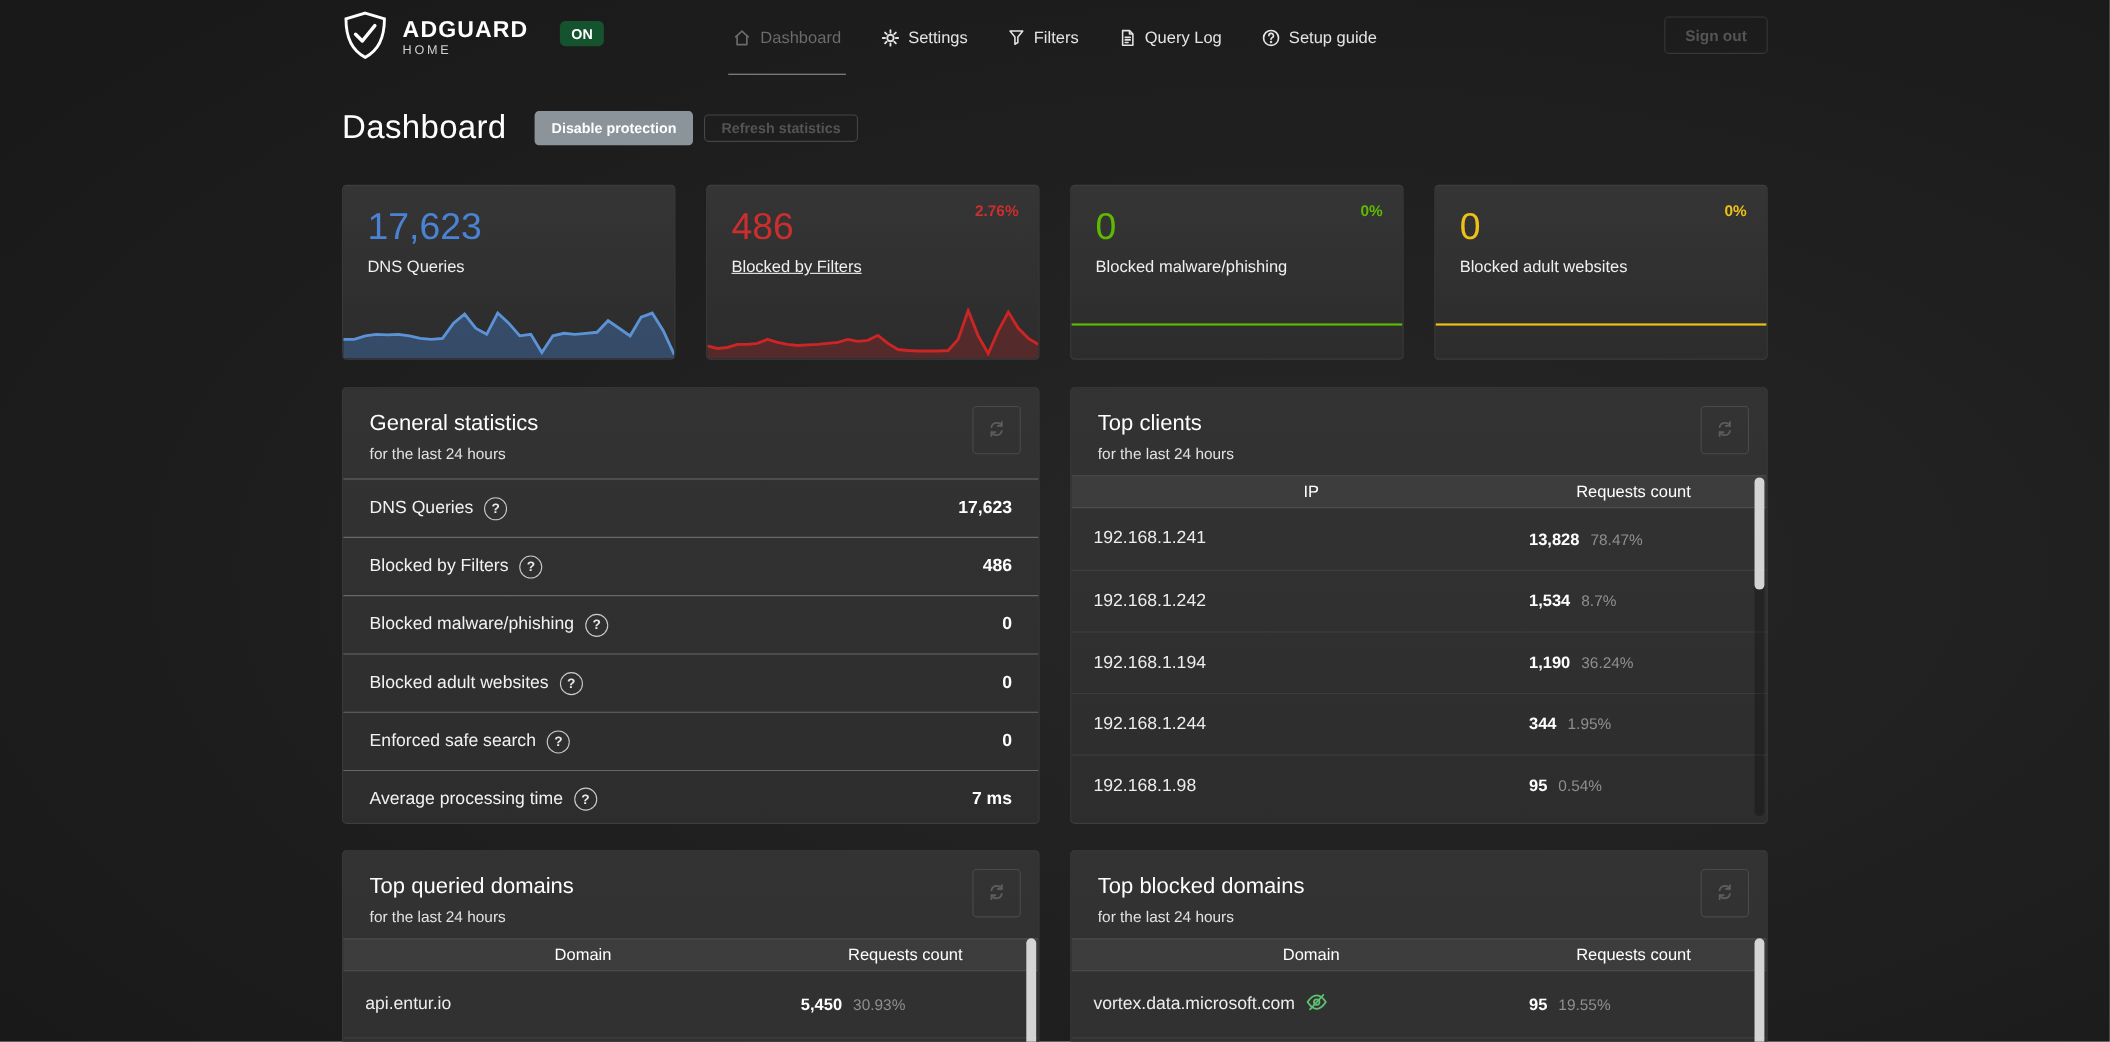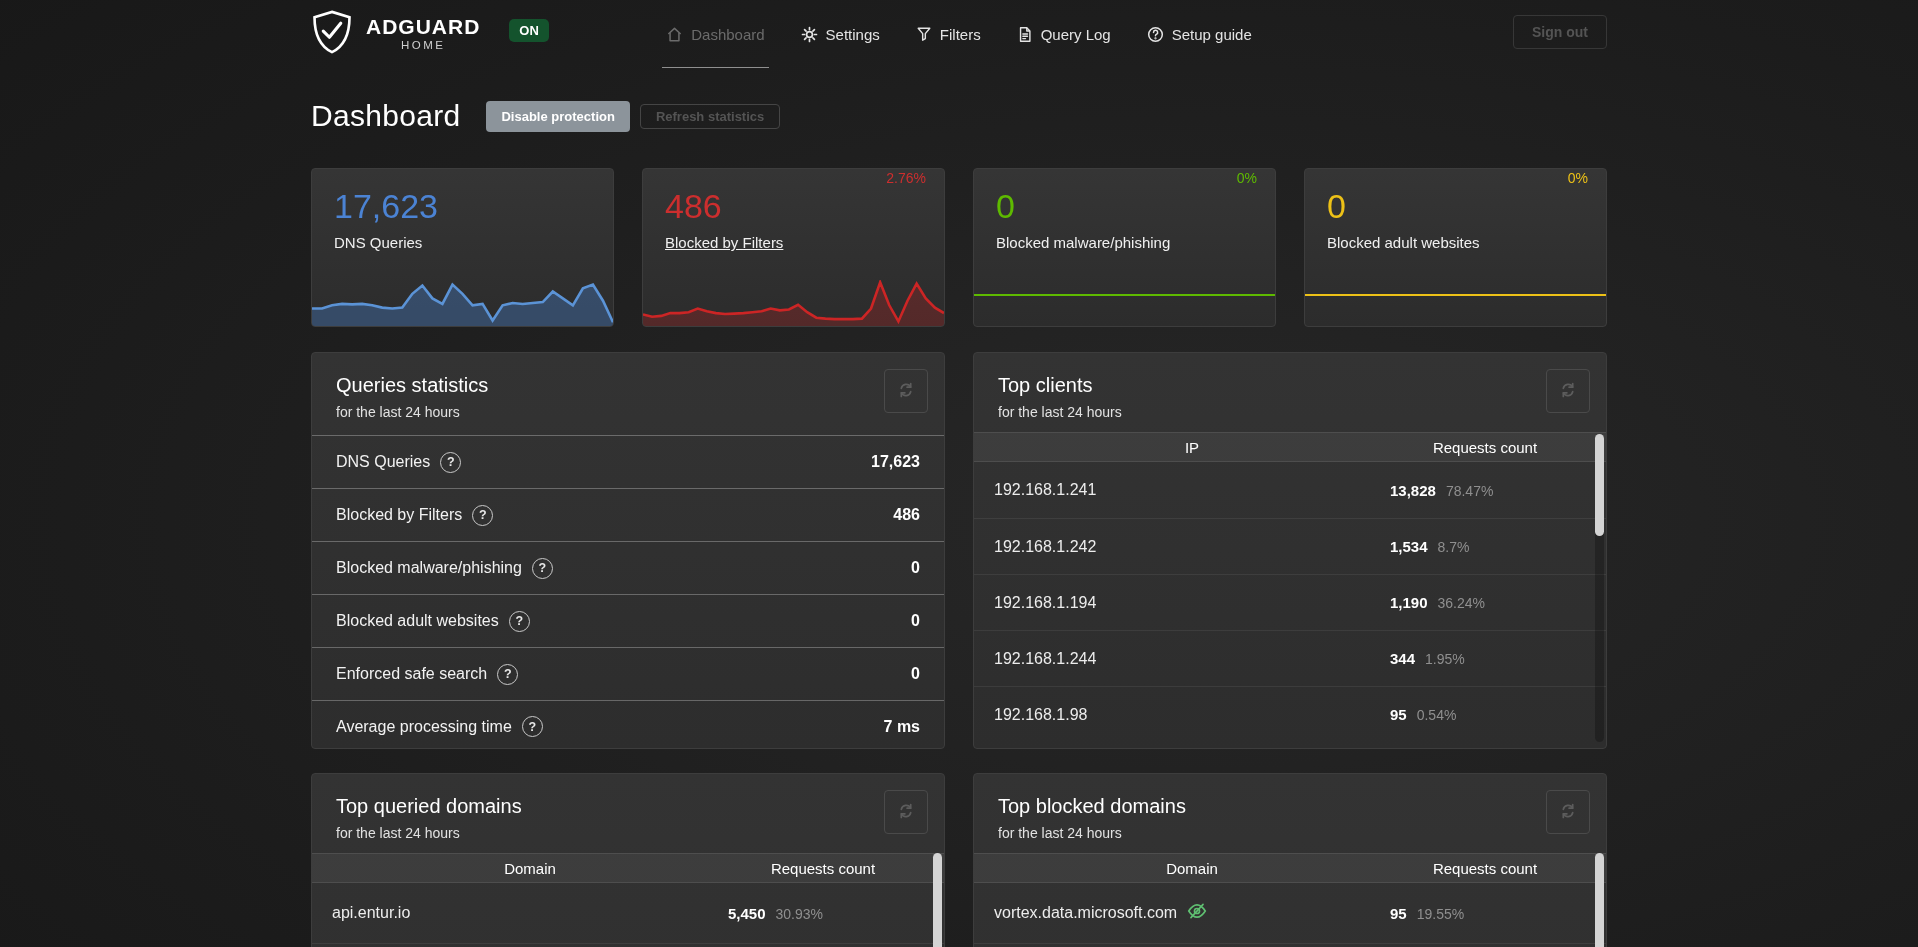--- a/index.html
+++ b/index.html
@@ -10,21 +10,21 @@
     color:#eee;
   }
   .container { width:1296px; margin:0 auto; position:relative; }
 
   
   .navbar { height:68px; position:relative; }
   .navbar .container { height:100%; display:flex; align-items:center; }
   .brand { display:flex; align-items:center; gap:13px; position:absolute; left:0; top:9px; cursor:pointer; }
   .brand-text { display:flex; flex-direction:column; line-height:1; }
   .brand-name { font-size:21px; font-weight:700; letter-spacing:1px; color:#fff; }
-  .brand-sub  { font-size:11.5px; letter-spacing:2.5px; color:#cfcfcf; margin-top:3px;text-align:center; }
+  .brand-sub  { font-size:11.5px; letter-spacing:2.5px; color:#cfcfcf; margin-top:3px; }
   .on-badge { margin-left:16px; transform:translateY(-4px); background:#14532d; color:#fff;
               font-size:13px; font-weight:700; padding:4px 10px; border-radius:5px; }
   .nav-items { flex:1; display:flex; justify-content:center; align-items:center; gap:36px; height:100%; }
   .nav-item { display:flex; align-items:center; gap:8px; font-size:15px; color:#e4e4e4;
               height:100%; position:relative; cursor:pointer; }
   .nav-item svg { display:block; }
   .nav-item.active { color:#6b6b6b; cursor:default; }
   .nav-item.active::after { content:""; position:absolute; left:-4px; right:-4px; bottom:0;
               height:1px; background:#8f8f8f; }
   .signout-btn { position:absolute; right:0; top:15px; background:transparent; border:1px solid #373737;
@@ -40,21 +40,21 @@
               font-weight:700; font-size:13px; padding:4px 15px; border-radius:4px; font-family:inherit; cursor:pointer; }
 
   
   .cards-row { margin-top:34px; display:grid; grid-template-columns:repeat(4,1fr); gap:28px; }
   .scard { position:relative; height:159px; border-radius:4px; overflow:hidden;
            background:linear-gradient(180deg,#353535,#2c2c2c); border:1px solid #3d3d3d; }
   .scard-body { padding:18px 22px; }
   .scard-value { font-size:34px; font-weight:400; line-height:1.15; }
   .scard-label { margin-top:8px; font-size:15px; color:#f0f0f0; display:inline-block; }
   .scard-label.link { text-decoration:underline; cursor:pointer; }
-  .scard-pct { position:absolute; top:1px; right:18px; font-size:14px; }
+  .scard-pct { position:absolute; top:14px; right:18px; font-size:14px;font-weight:bold; }
   .spark { position:absolute; left:0; right:0; bottom:0; width:100%; height:46px; display:block; }
   .spark-line { fill:none; stroke-width:2.6px; }
   .card-dns .spark-line { stroke:#5b93d6; }
   .card-dns .spark-area { fill:rgba(70,125,200,0.38); }
   .card-blocked .spark-line { stroke:#cc2525; }
   .card-blocked .spark-area { fill:rgba(180,35,35,0.30); }
   .flat-line { position:absolute; left:0; right:0; bottom:30px; height:2px; }
 
   
   .panels-row { display:grid; grid-template-columns:1fr 1fr; gap:28px; }
@@ -227,21 +227,21 @@
       </div>
       <span class="scard-pct" style="color: rgb(237, 193, 23);">0%</span>
       <div class="flat-line" style="background: rgb(237, 193, 23);"></div>
     </div>
   </div>
 
   <div class="panels-row mid">
 
     <section class="panel">
       <div class="panel-head">
-        <div class="panel-title">Queries statistics</div>
+        <div class="panel-title">General statistics</div>
         <div class="panel-sub">for the last 24 hours</div>
       </div>
       <button class="refresh-btn">
         <span>
           <svg width="18" height="18" viewBox="0 0 18 18" fill="none" stroke="currentColor" stroke-width="1.7" stroke-linecap="round" stroke-linejoin="round">
             <path d="M4.3 7.3 A5 5 0 0 1 13.6 6.1"></path>
               <path d="M13.7 2.6 V6.2 H10.1"></path>
             <path d="M13.7 10.7 A5 5 0 0 1 4.4 11.9"></path>
               <path d="M4.3 15.4 V11.8 H7.9"></path>
           </svg>

